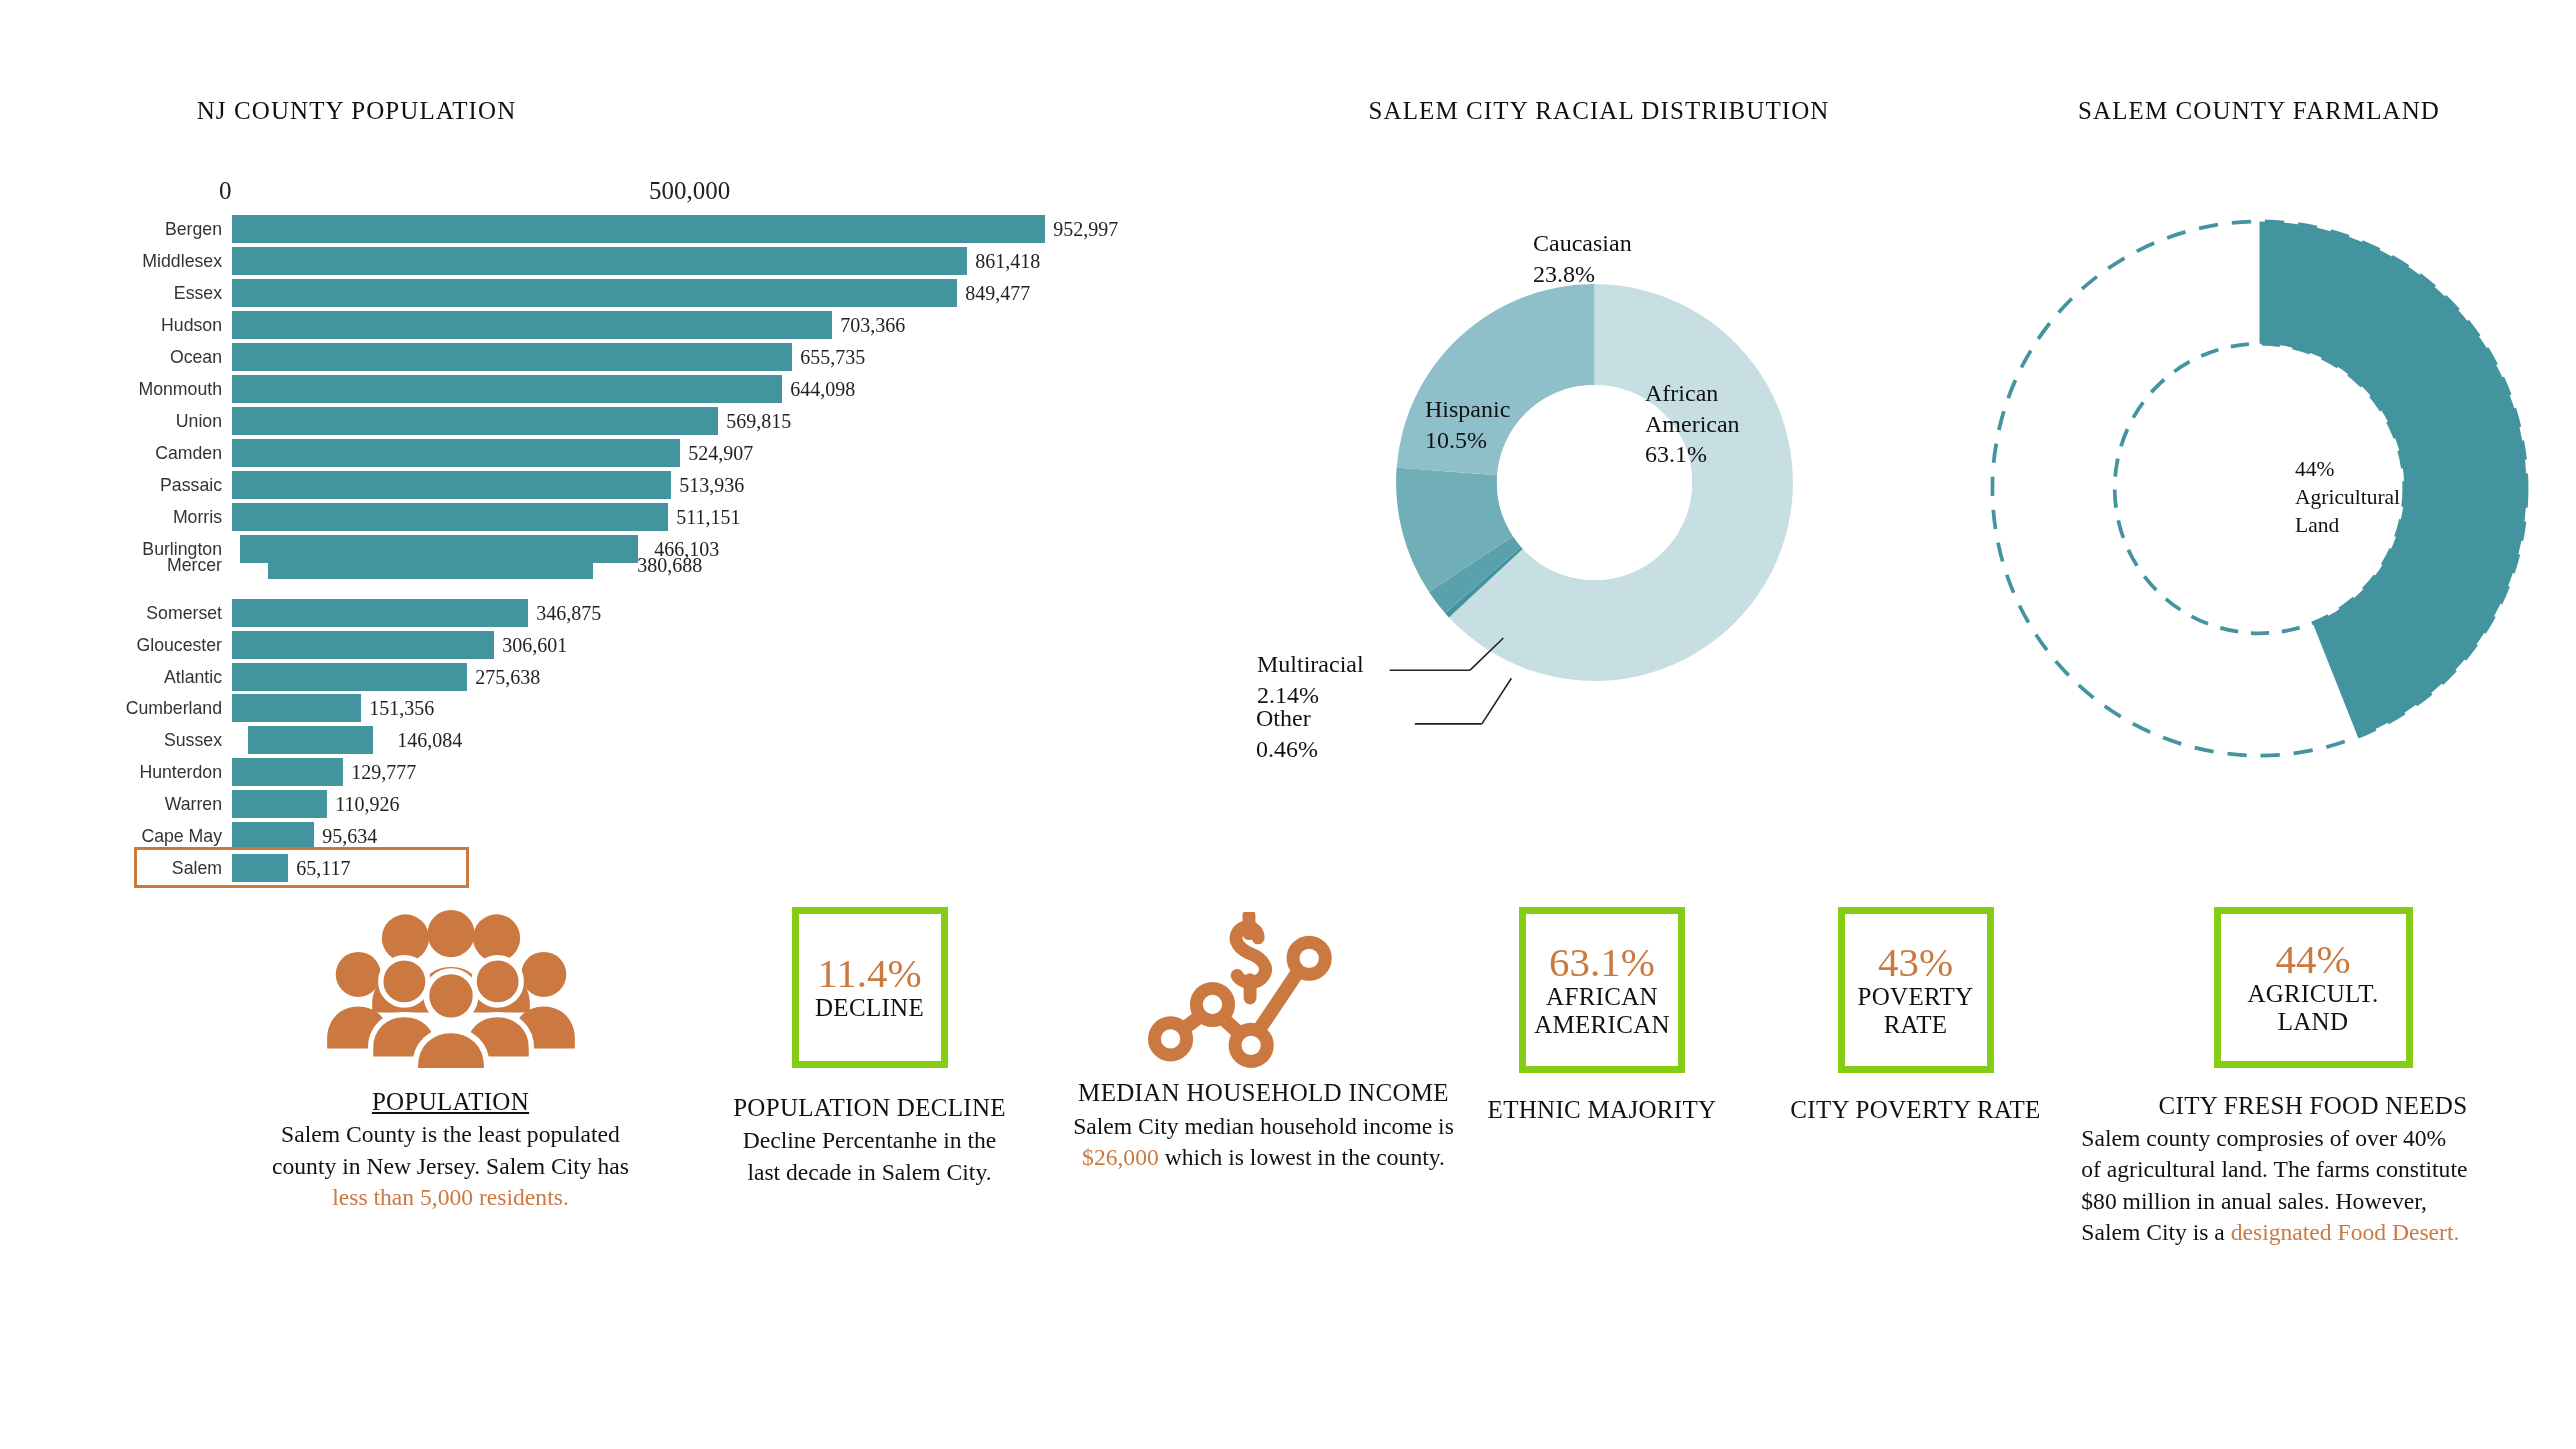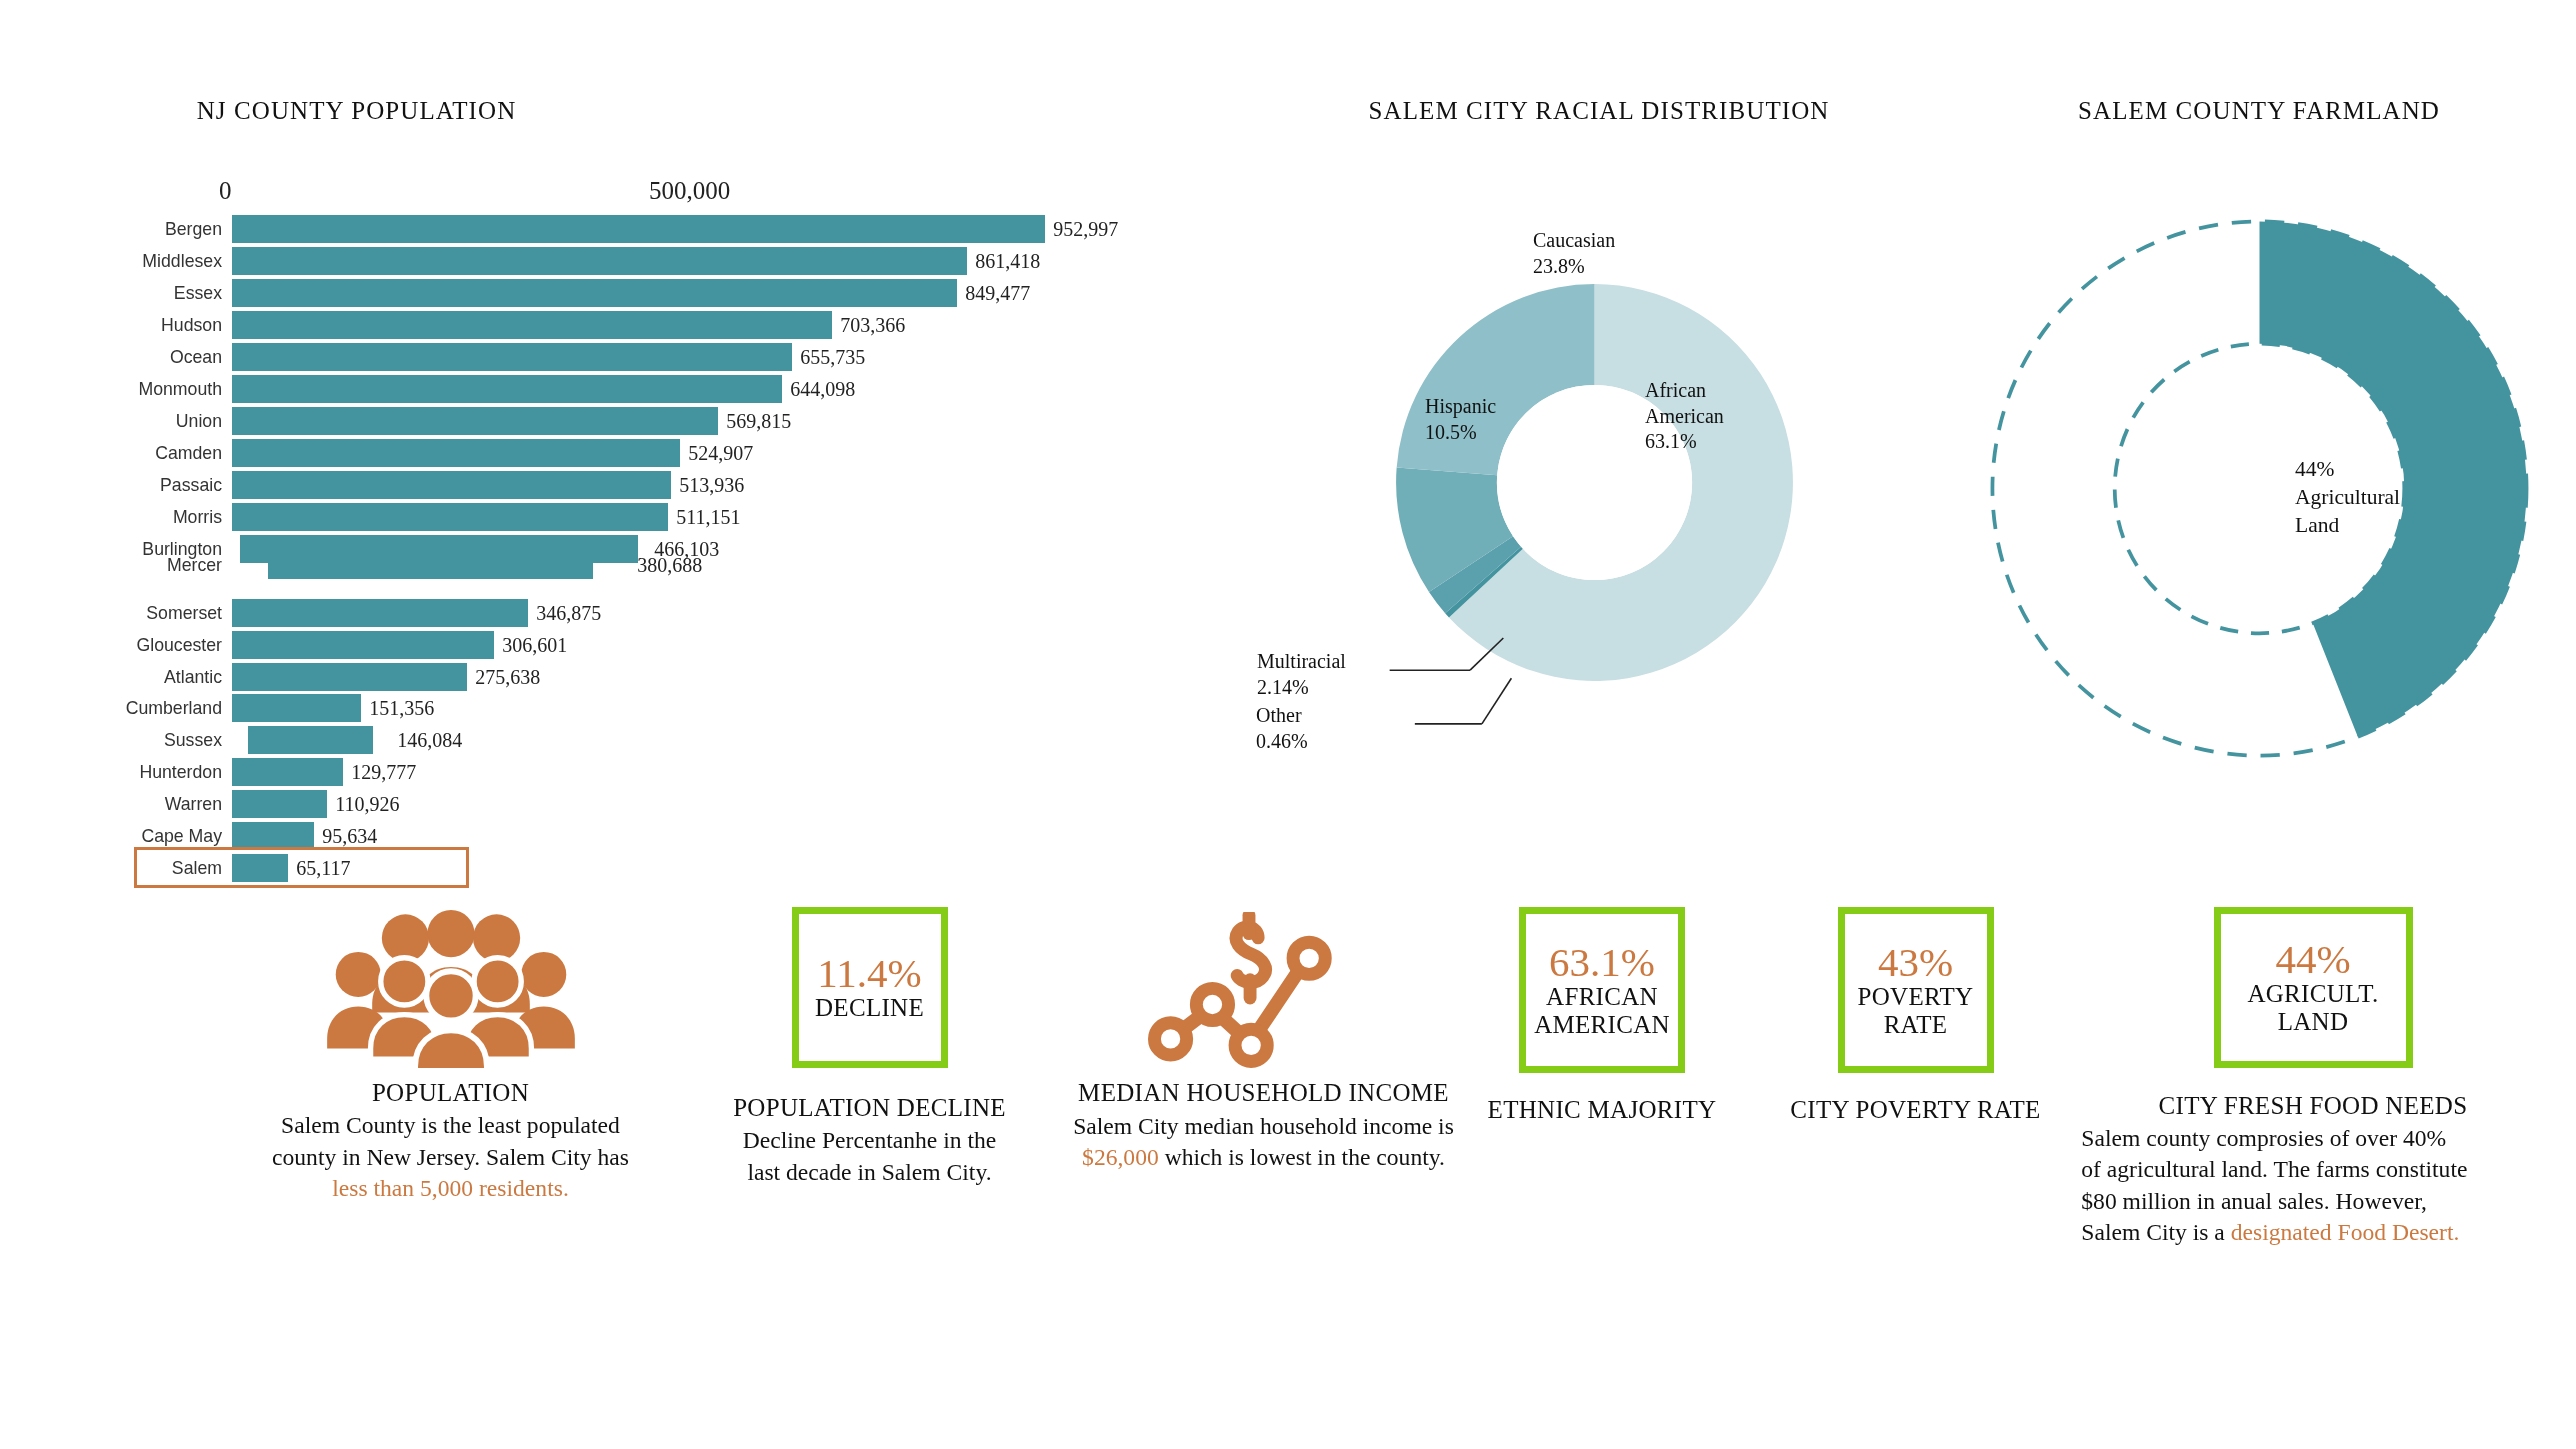--- a/index.html
+++ b/index.html
@@ -18,21 +18,21 @@
             font-family:"Liberation Sans",sans-serif;font-size:17.7px;color:#333;
             line-height:32px;}
   .bar-fill{height:28.4px;background:#4494a0;}
   .bar-val{font-family:"Liberation Serif",serif;font-size:20px;color:#222;
            padding-left:8.6px;white-space:nowrap;}
   #salem-highlight{position:absolute;border:3.8px solid #cb7940;box-sizing:border-box;}
 
   
   #racial{position:absolute;left:1326px;top:209px;width:537px;height:547px;}
   .donut-lab{position:absolute;font-family:"Liberation Serif",serif;
-             font-size:20px;line-height:1.28;color:#111;}
+             font-size:24px;line-height:1.28;color:#111;}
 
   
   #farm{position:absolute;left:1986px;top:215px;width:547px;height:547px;}
   .farm-lab{position:absolute;font-family:"Liberation Serif",serif;font-size:21.5px;
             line-height:1.3;color:#111;}
 
   
   .card{position:absolute;}
   .card .box{border:7px solid #84cc16;box-sizing:border-box;background:#fff;
              display:flex;flex-direction:column;align-items:center;justify-content:center;}
@@ -237,21 +237,21 @@
           <path d="M350 240c0-37 26-60 58-60s58 23 58 60v18h-116z"></path>
         <circle cx="148" cy="133" r="44" stroke="#fff" stroke-width="10" fill="#cb7940"></circle>
         <path d="M85 258c0-39 28-63 63-63s63 24 63 63v20H85z" stroke="#fff" stroke-width="10"></path>
         <circle cx="322" cy="133" r="44" stroke="#fff" stroke-width="10" fill="#cb7940"></circle>
         <path d="M259 258c0-39 28-63 63-63s63 24 63 63v20H259z" stroke="#fff" stroke-width="10"></path>
         <circle cx="235" cy="160" r="46" stroke="#fff" stroke-width="11" fill="#cb7940"></circle>
         <path d="M168 292c0-42 30-68 67-68s67 26 67 68v8H168z" stroke="#fff" stroke-width="11"></path>
       </g>
     </svg>
   </div>
-  <div class="card-title" style="margin-top:6px;">POPULATION</div>
+  <div class="card-title" style="margin-top:15px;text-decoration:underline;">POPULATION</div>
   <div class="card-body" style="margin-top:3.2px;">
     <div>Salem County is the least populated</div>
     <div>county in New Jersey. Salem City has</div>
     <div class="accent">less than 5,000 residents.</div>
   </div>
 </div>
 
 <div class="card" style="left:714px;top:907px;width:311px;">
   <div class="box" style="width:156px;height:161px;margin:0 auto;">
     <div class="big-num">11.4%</div>

